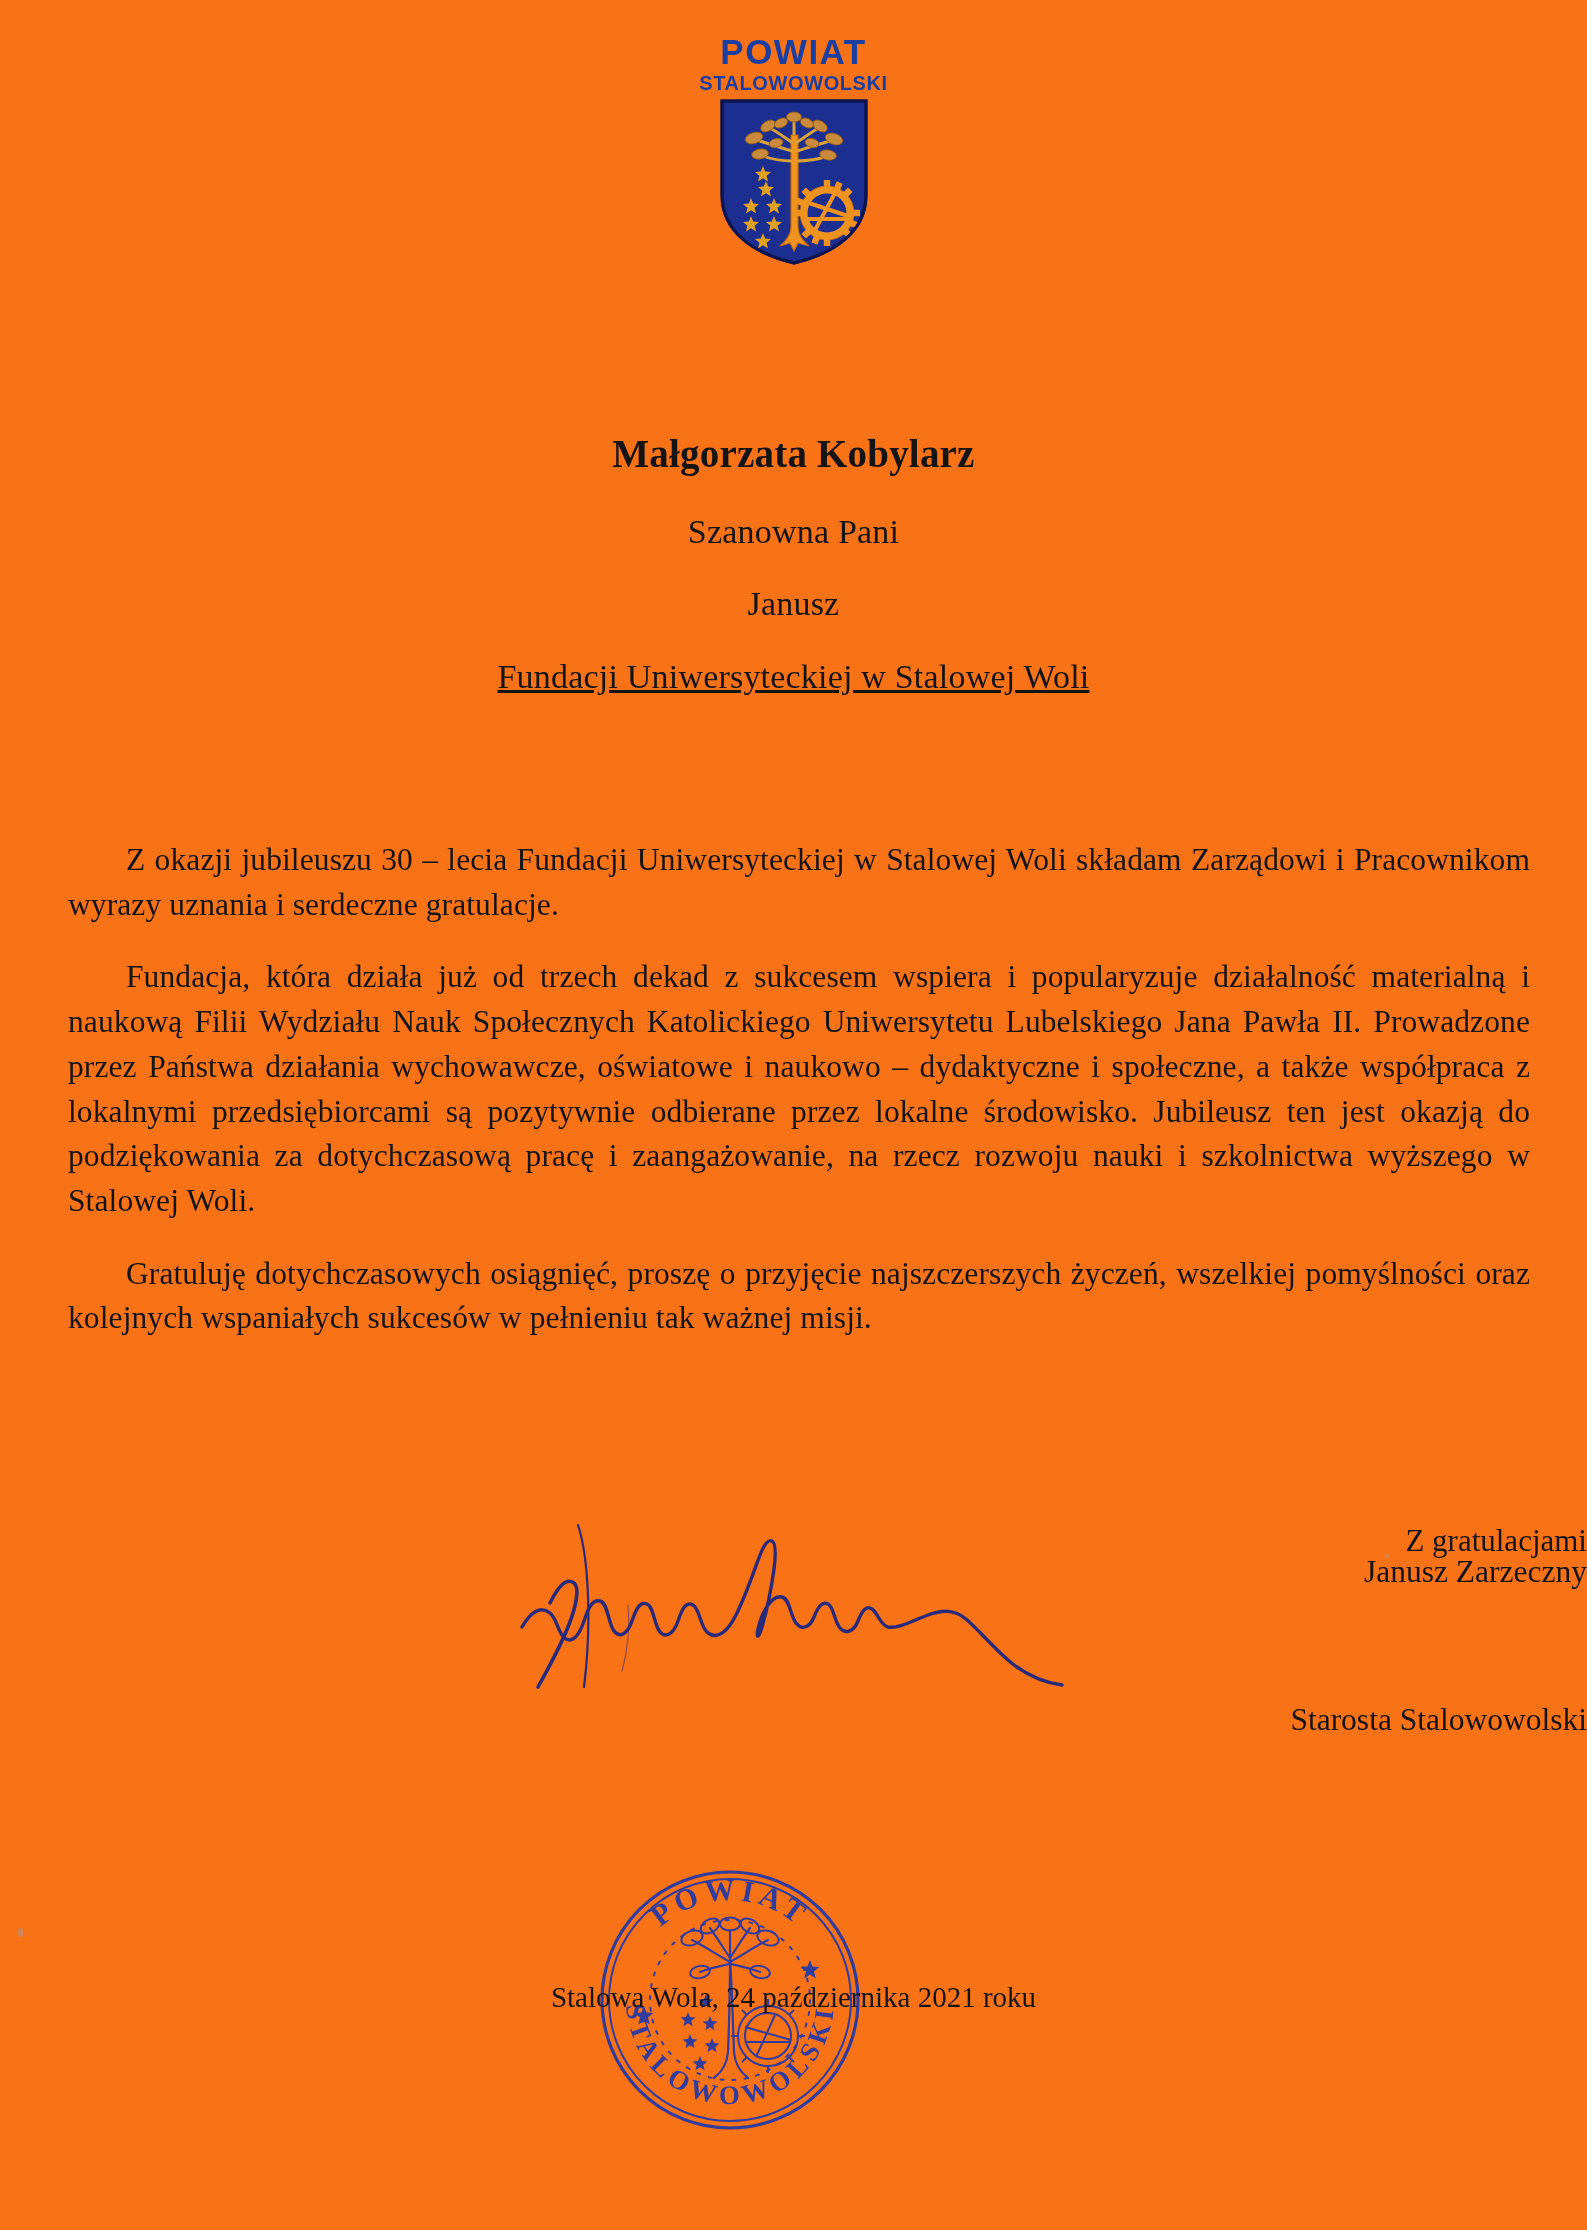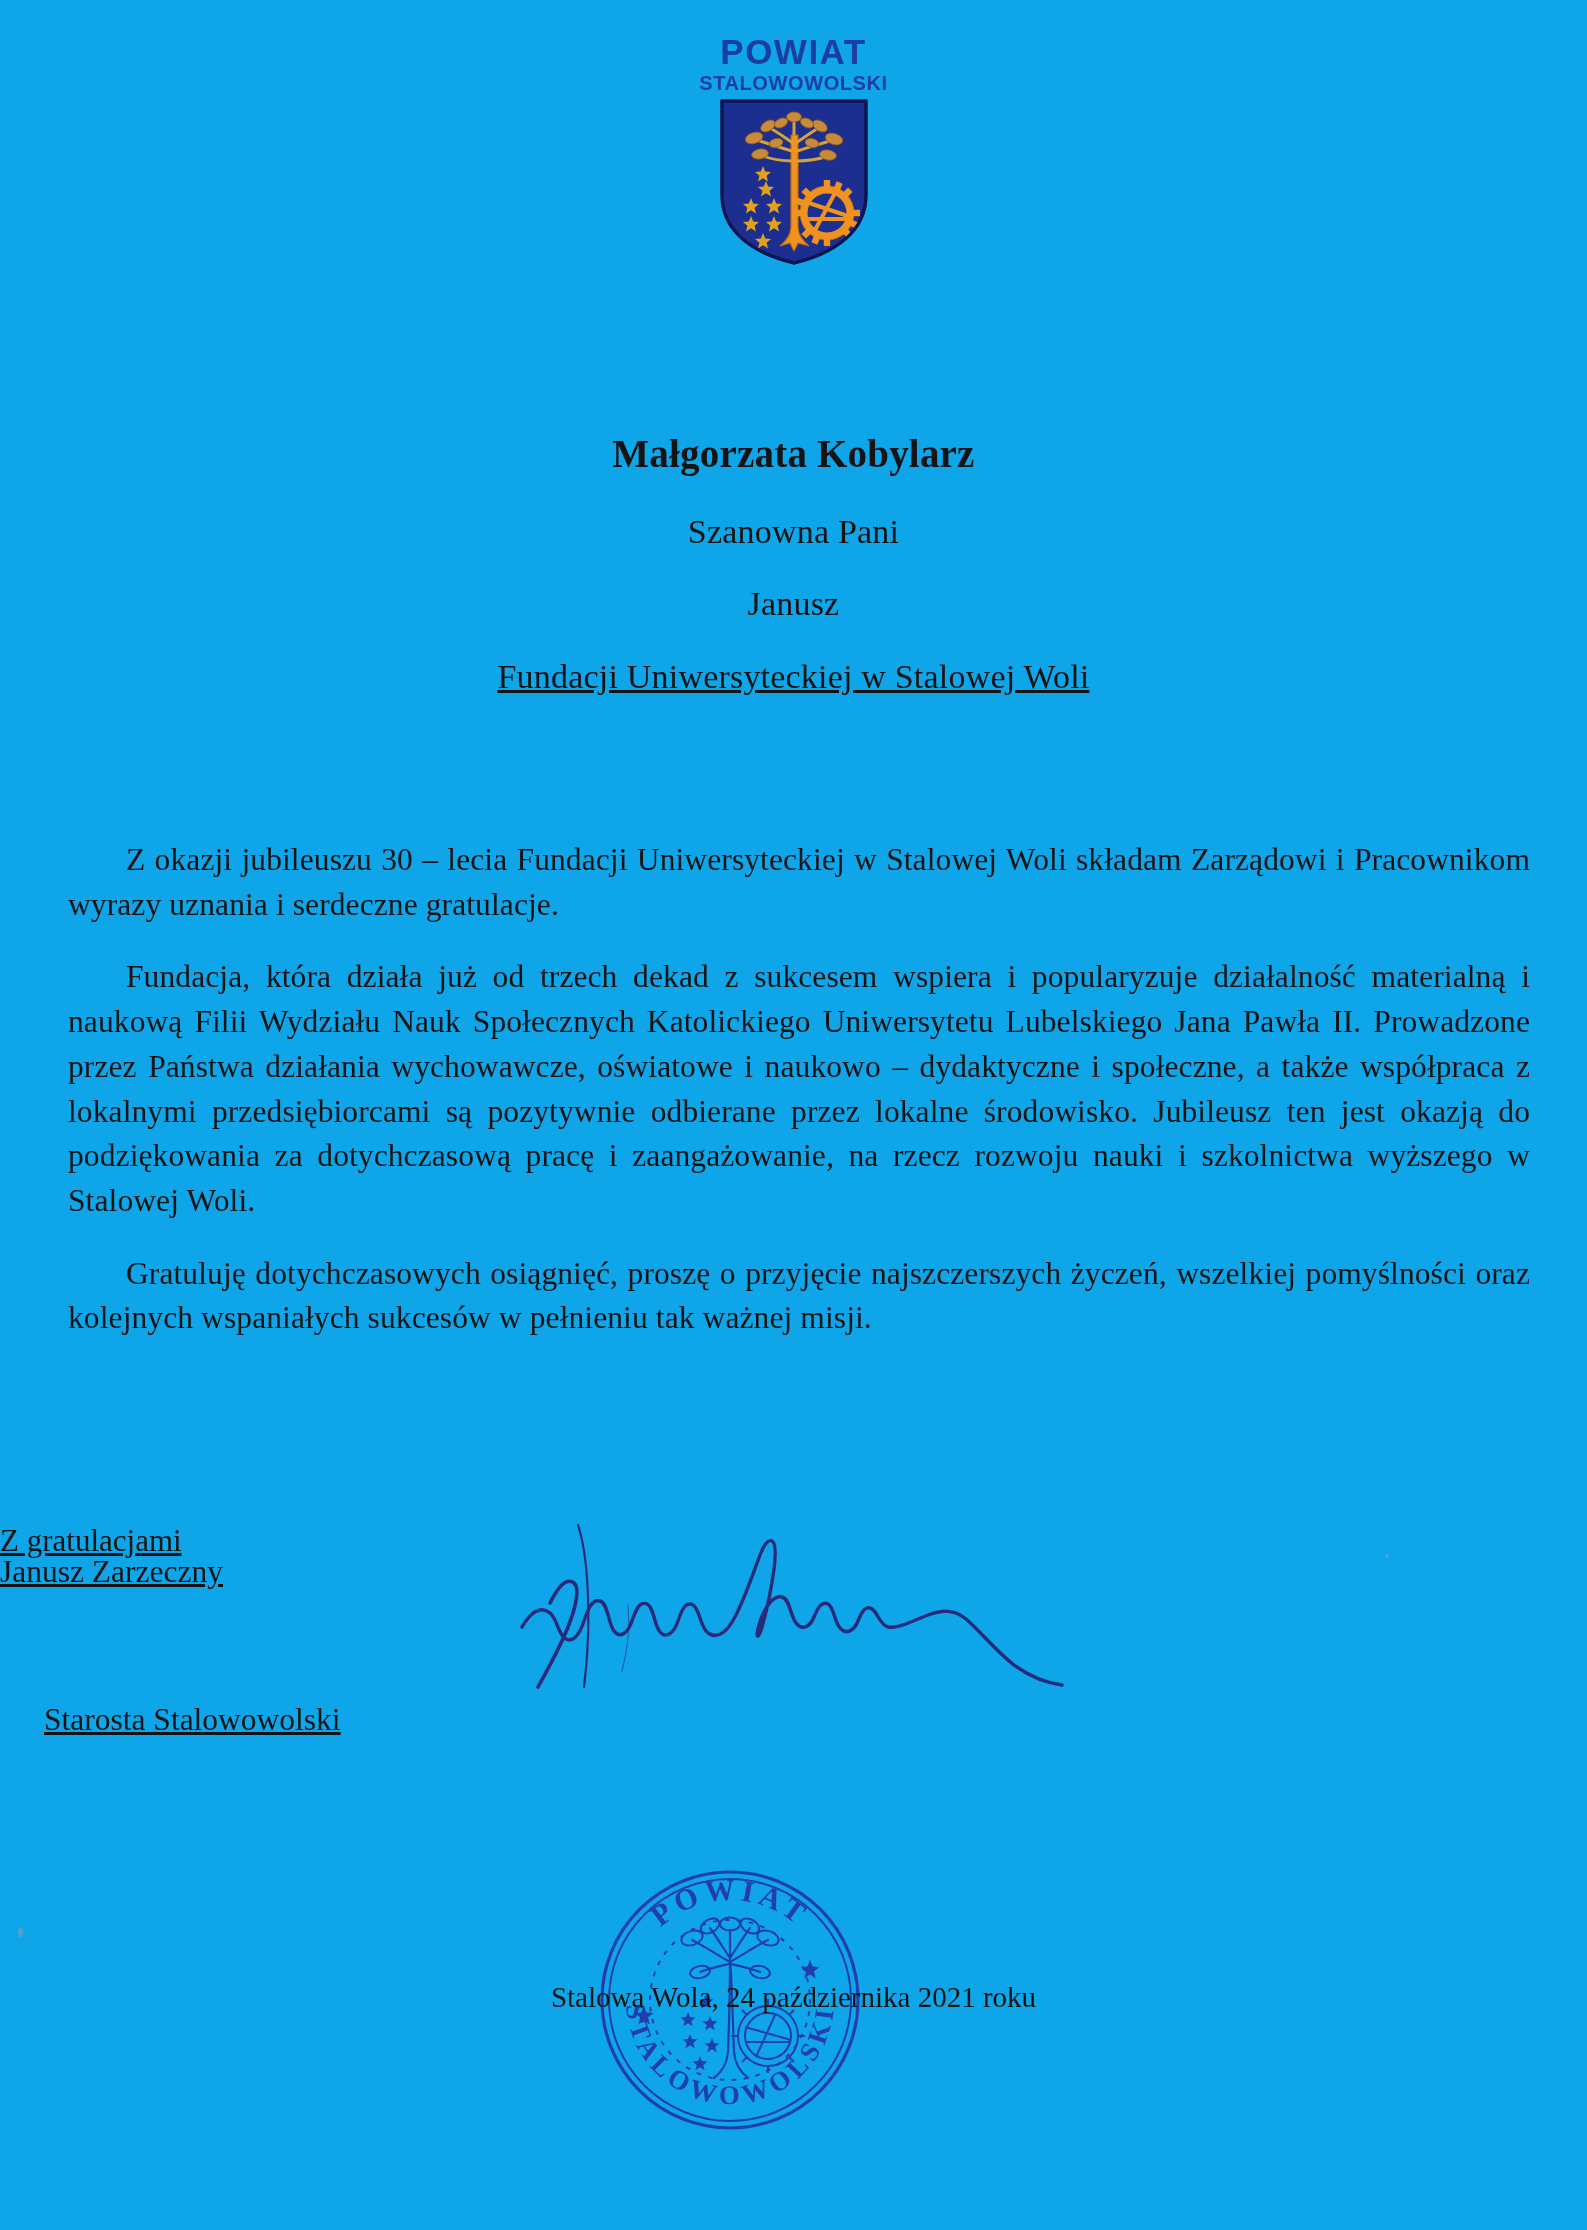--- a/index.html
+++ b/index.html
@@ -11,21 +11,21 @@
   body {
     font-family: "Liberation Serif", "DejaVu Serif", serif;
     color: #141414;
   }
 
   .page {
     position: relative;
     width: 1587px;
     height: 2230px;
     margin: 0 auto;
-    background: #0ea5e9;
+    background: #f97316;
     overflow: hidden;
   }
 
   
   .letterhead {
     position: absolute;
     top: 34px;
     left: 0;
     width: 100%;
     display: flex;
@@ -101,22 +101,21 @@
   .body-copy p:last-child {
     margin-bottom: 0;
   }
 
   
   .sign-block {
     position: absolute;
     top: 1522px;
     left: 0;
     width: 100%;
-    text-align: left;
-    text-decoration: underline;
+    text-align: right;
   }
   .sign-greeting {
     font-size: 31px;
     line-height: 1.2;
     position: relative;
     z-index: 3;
   }
   .sign-wrap {
     position: relative;
     height: 118px;

